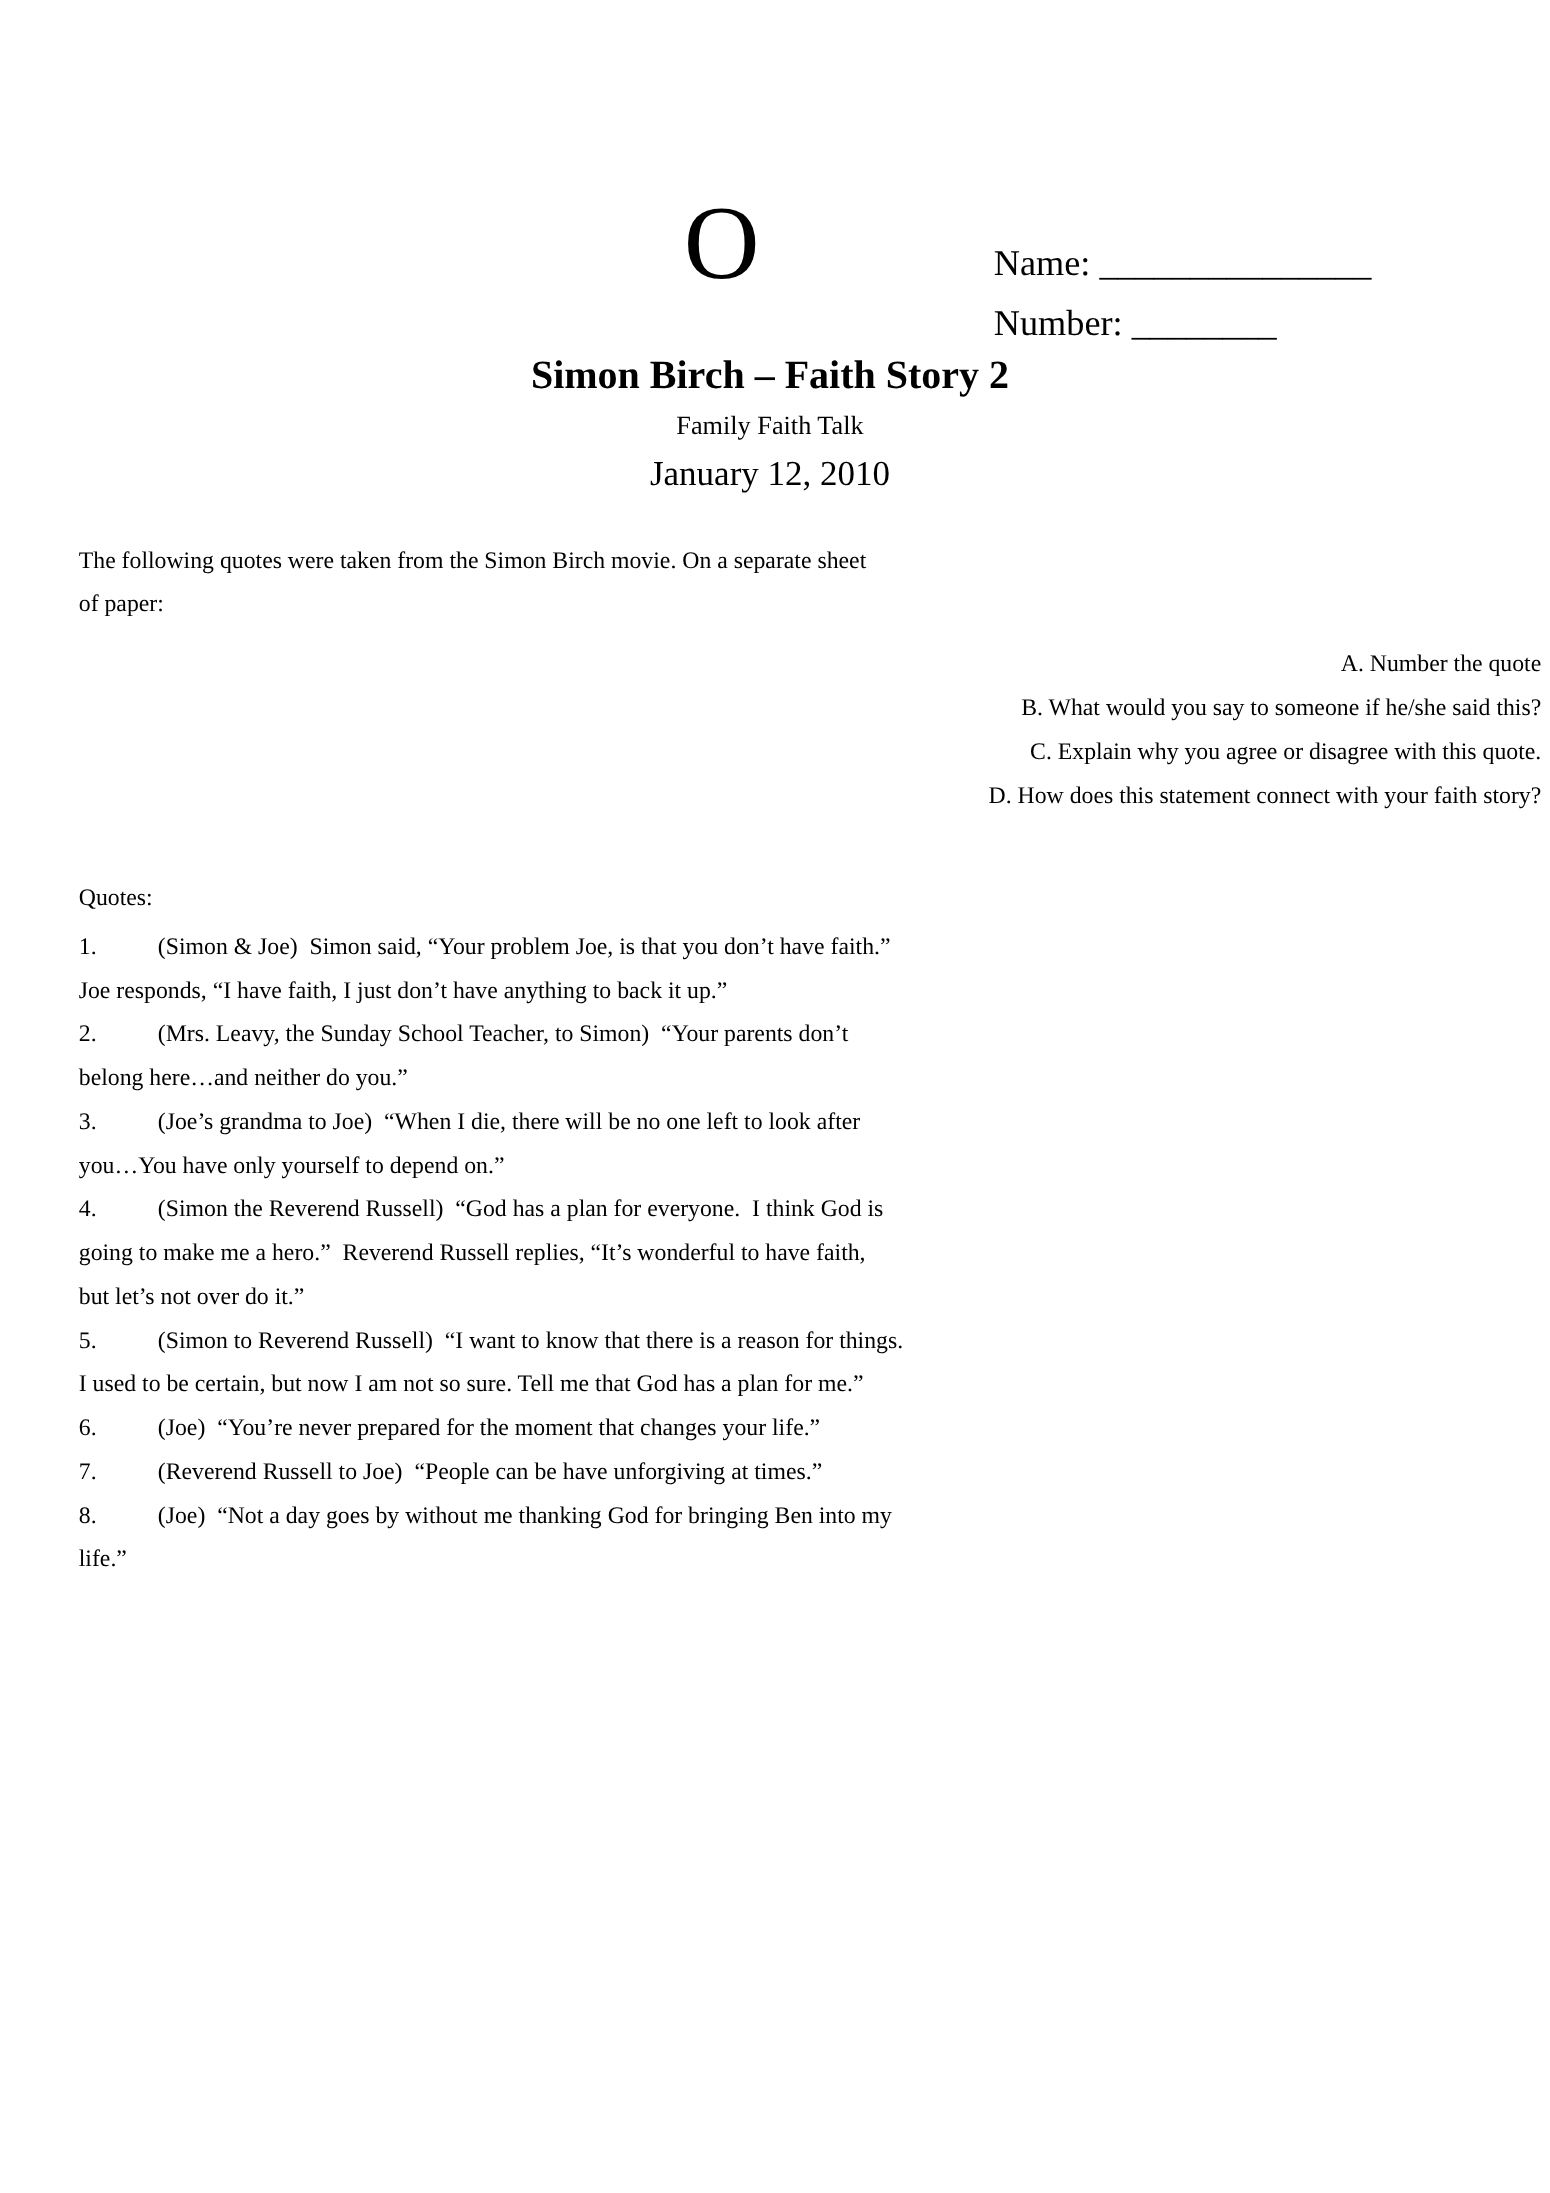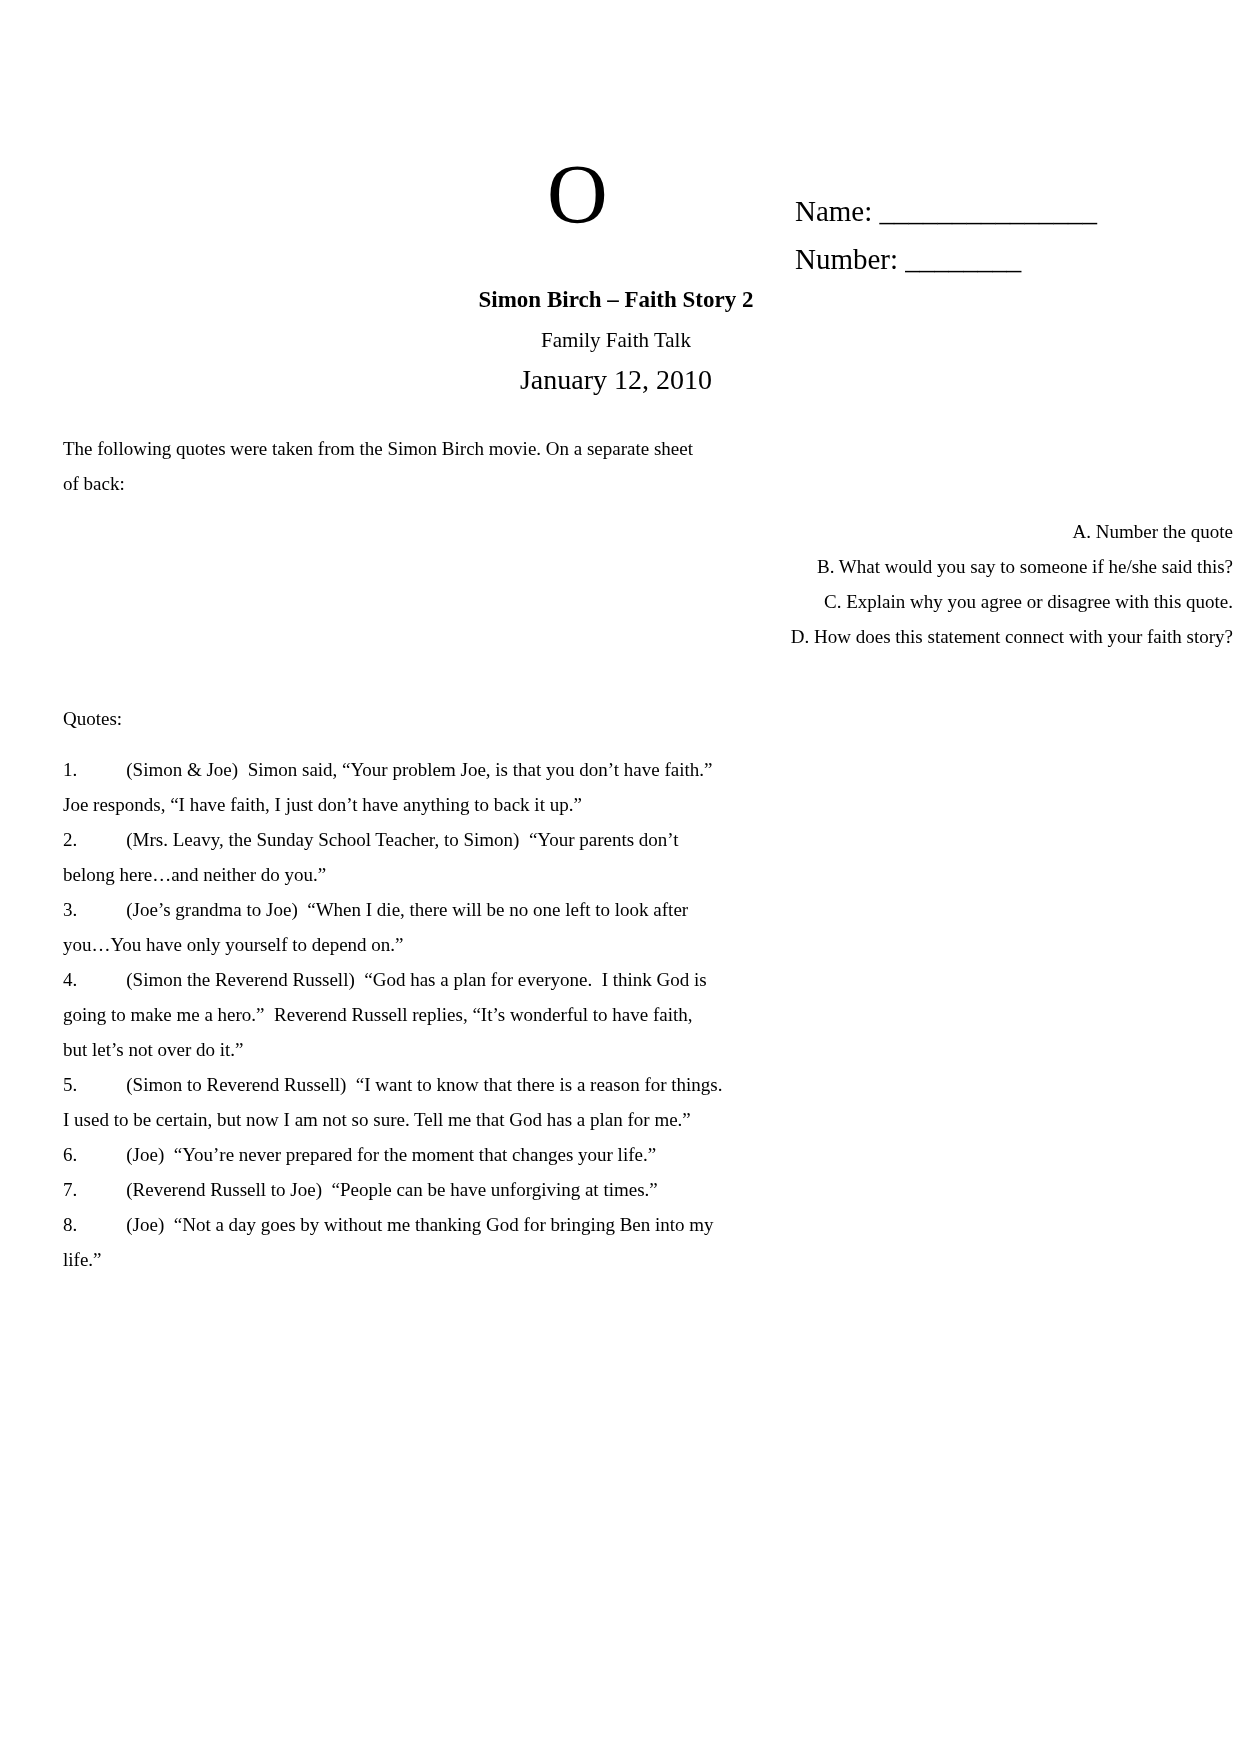--- a/index.html
+++ b/index.html
@@ -29,38 +29,38 @@
   }
   .field-row { line-height: 48px; white-space: pre; }
   .fill-line { letter-spacing: 0; }
   .titles {
     position: absolute;
     left: 0;
     top: 279px;
     width: 1232px;
     text-align: center;
   }
-  .title-main  { font-size: 23px; font-weight: bold; line-height: 41px; }
+  .title-main  { font-size: 32px; font-weight: bold; line-height: 41px; }
   .title-sub   { font-size: 21px; font-weight: normal; line-height: 40px; }
   .title-date  { font-size: 28px; font-weight: normal; line-height: 40px; }
   .body {
     position: absolute;
     left: 63px;
     top: 431px;
     width: 1170px;
     font-size: 19px;
     line-height: 35px;
   }
   .intro-line { white-space: pre; }
   .instruction-list { margin-top: 13px; }
   .instruction-item { white-space: pre; padding-left: 14px; text-align: right; }
   .quotes-section { margin-top: 47px; }
   .quotes-heading { white-space: pre; }
   .quote { white-space: pre; }
-  .quote.first { margin-top: 16px; }
+  .quote.first { margin-top: 4px; }
   .qgap { display: inline-block; width: 49px; }
 </style>
 </head>
 <body>
 
 <div class="page">
 
   <div class="letter-o">O</div>
 
   <div class="fields">
@@ -71,21 +71,21 @@
   <div class="titles">
     <div class="title-main">Simon Birch – Faith Story 2</div>
     <div class="title-sub">Family Faith Talk</div>
     <div class="title-date">January 12, 2010</div>
   </div>
 
   <div class="body">
 
     <div class="intro">
       <div class="intro-line">The following quotes were taken from the Simon Birch movie. On a separate sheet</div>
-      <div class="intro-line">of back:</div>
+      <div class="intro-line">of paper:</div>
     </div>
 
     <div class="instruction-list" id="instruction-list">
         <div class="instruction-item">A. Number the quote</div>
         <div class="instruction-item">B. What would you say to someone if he/she said this?</div>
         <div class="instruction-item">C. Explain why you agree or disagree with this quote.</div>
         <div class="instruction-item">D. How does this statement connect with your faith story?</div>
       </div>
 
     <div class="quotes-section">

